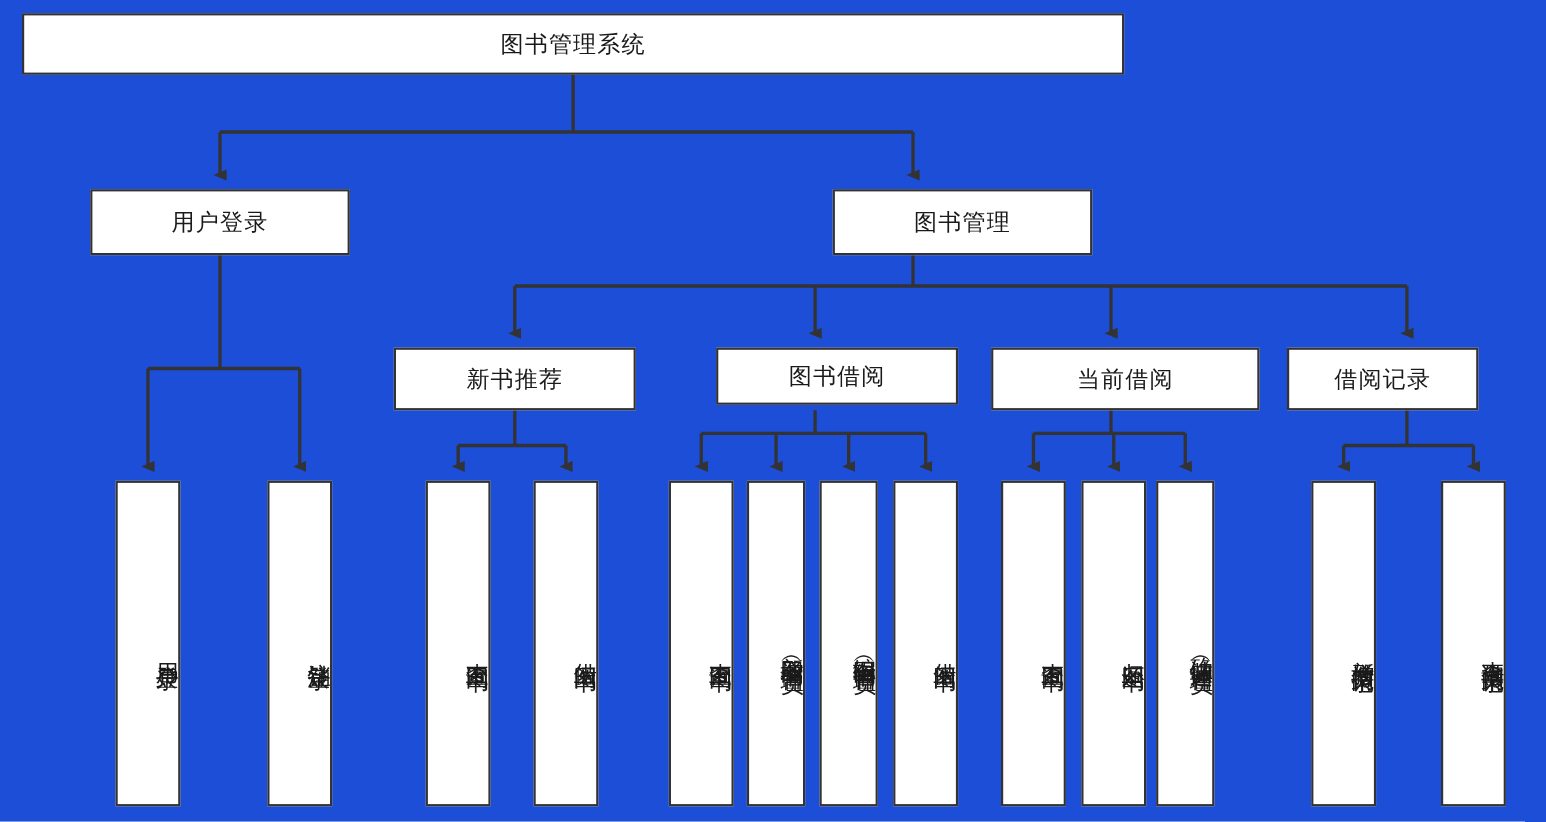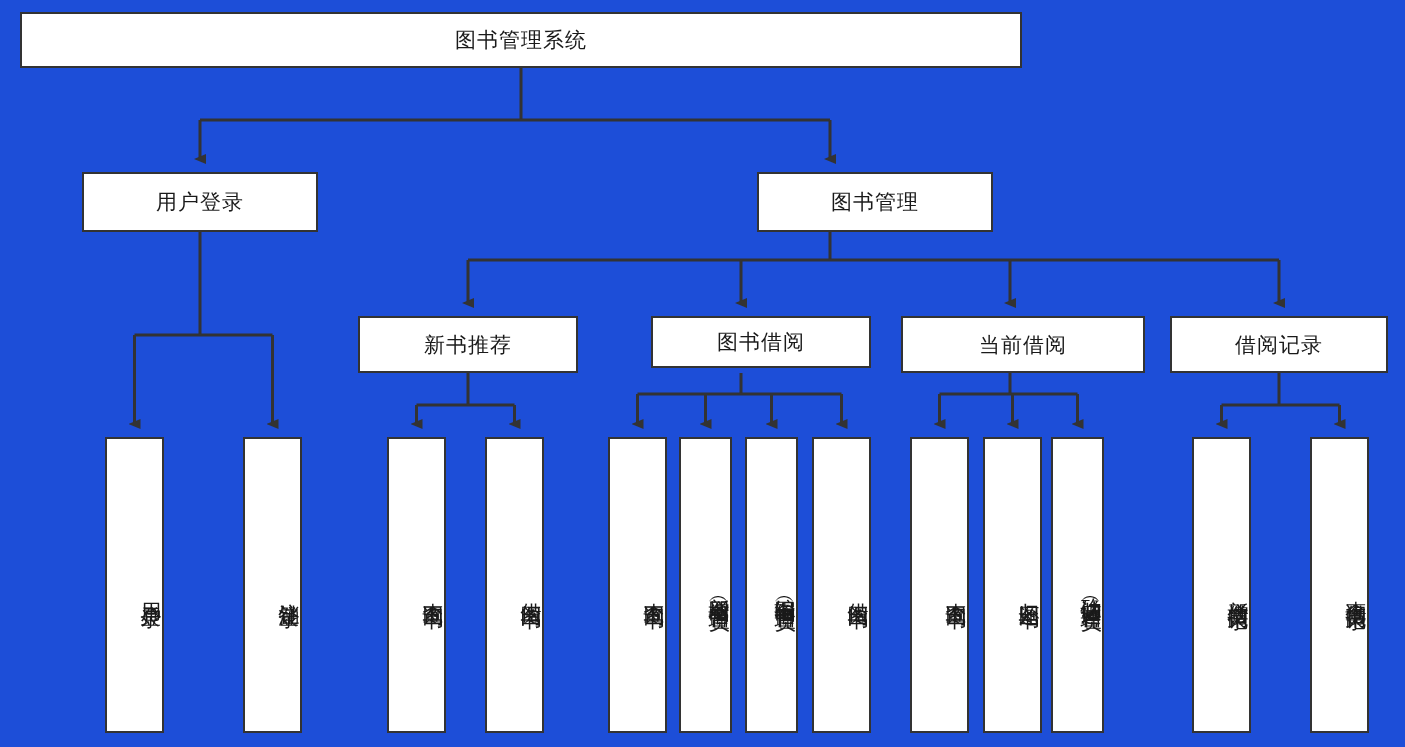--- a/index.html
+++ b/index.html
@@ -120,21 +120,21 @@
 
   <div class="node-box node-h" id="box-new-book-rec" style="left: 358px; top: 316px; width: 220px; height: 57px;">
     <span>新书推荐</span>
   </div>
   <div class="node-box node-h" id="box-book-borrow" style="left: 631px; top: 316px; width: 220px; height: 52px; margin-left: 20px;">
     <span>图书借阅</span>
   </div>
   <div class="node-box node-h" id="box-current-borrow" style="left: 901px; top: 316px; width: 244px; height: 57px;">
     <span>当前借阅</span>
   </div>
-  <div class="node-box node-h" id="box-borrow-record" style="left: 1170px; top: 316px; width: 218px; height: 57px;">
+  <div class="node-box node-h" id="box-borrow-record" style="left: 1170px; top: 316px; width: 174px; height: 57px;">
     <span>借阅记录</span>
   </div>
 
   <div class="node-box node-v" id="box-leaf-user-login" style="left: 105px; top: 437px; width: 59px; height: 296px;">
     <span>用户登录</span>
   </div>
   <div class="node-box node-v" id="box-leaf-logout-login" style="left: 243px; top: 437px; width: 59px; height: 296px;">
     <span>注销登录</span>
   </div>
   <div class="node-box node-v" id="box-leaf-query-book-rec" style="left: 387px; top: 437px; width: 59px; height: 296px;">

